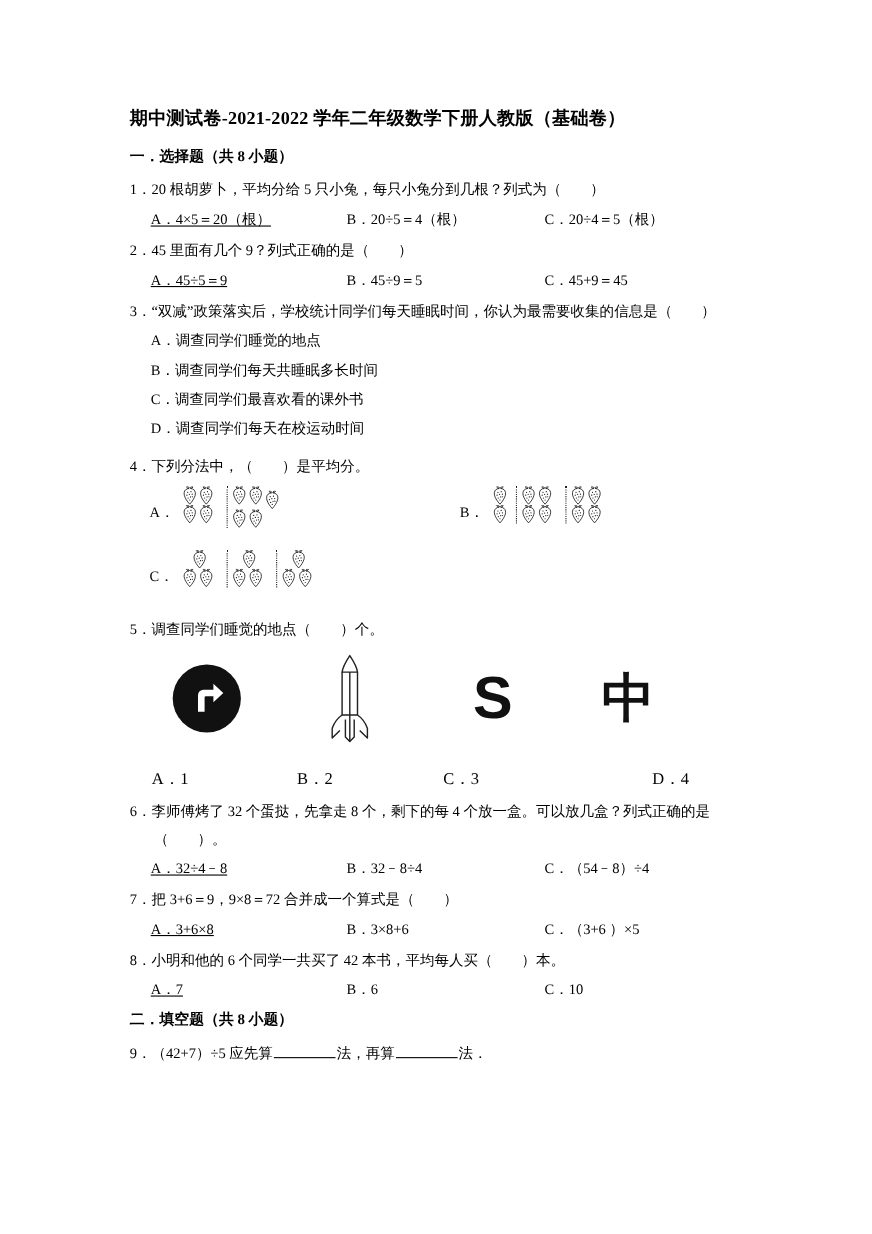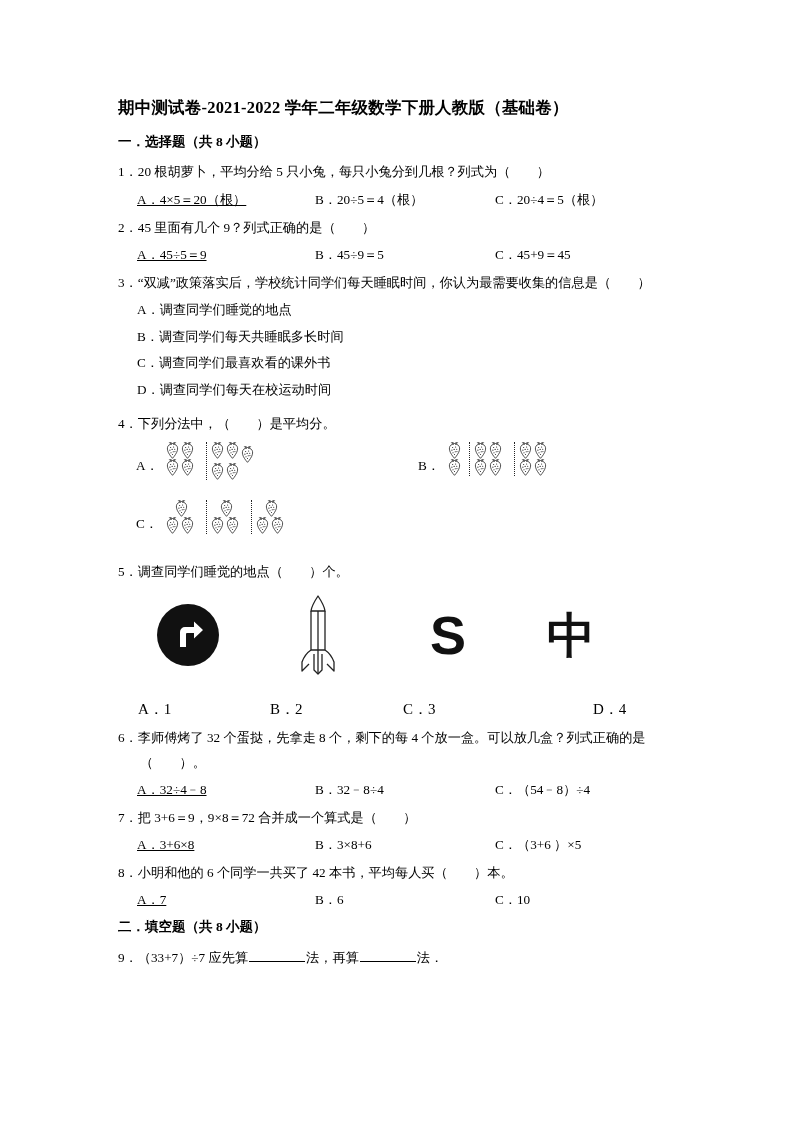--- a/index.html
+++ b/index.html
@@ -729,18 +729,18 @@
         <span class="opt c1">A．7</span>
         <span class="opt c2">B．6</span>
         <span class="opt c3">C．10</span>
       </div>
     </div>
 
     <div class="section-head" style="margin-top:0;">二．填空题（共 8 小题）</div>
 
     <div class="question">
       <div class="q-stem nowrap">
-        <span>9．</span><span>（33+7）÷7 应先算</span><span class="blank-line"></span><span>法，再算</span><span class="blank-line"></span><span>法．</span>
+        <span>9．</span><span>（42+7）÷5 应先算</span><span class="blank-line"></span><span>法，再算</span><span class="blank-line"></span><span>法．</span>
       </div>
     </div>
 
   </div>
 </div>
 
 </body></html>

